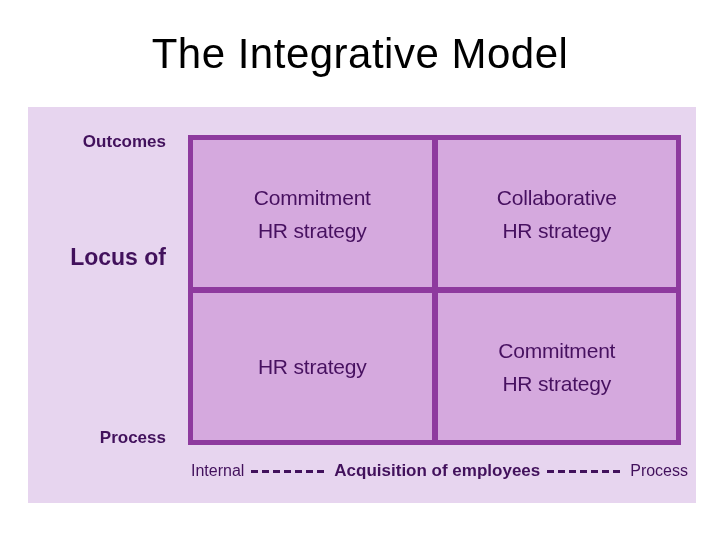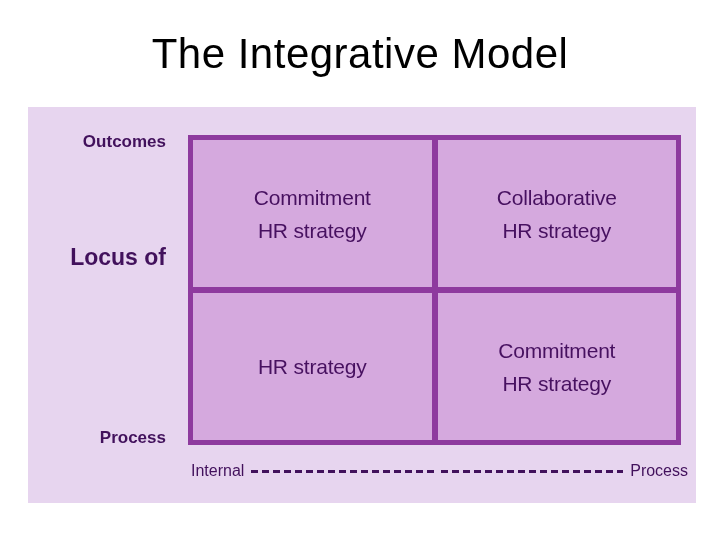--- a/index.html
+++ b/index.html
@@ -120,18 +120,19 @@
       </div>
       <div class="cell">
         <div>Commitment</div>
         <div>HR strategy</div>
       </div>
     </div>
 
     <div class="xaxis">
       <span>Internal</span>
       <span class="dash"></span>
+      <span class="center-label">Acquisition of employees</span>
       <span class="dash"></span>
       <span>Process</span>
     </div>
 
   </div>
 </div>
 
 </body></html>

